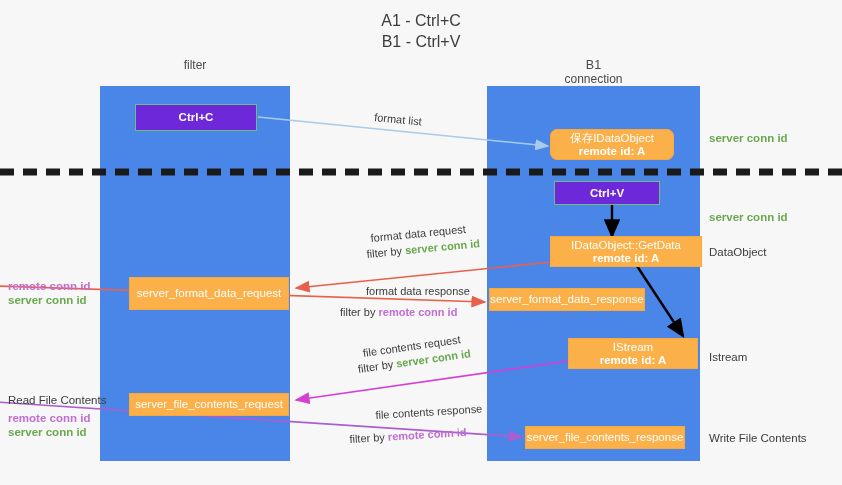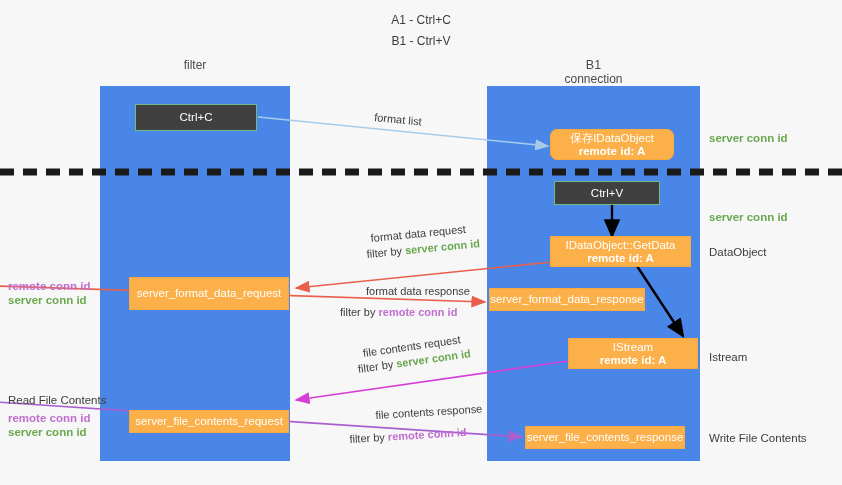--- a/index.html
+++ b/index.html
@@ -11,42 +11,42 @@
     position:relative;
     color:#3c3c3c;
   }
   #stage{position:absolute;inset:0;}
   svg.layer{position:absolute;left:0;top:0;width:842px;height:485px;pointer-events:none;}
   .abs{position:absolute;}
 
   
   .title{
     left:0;top:10px;width:842px;text-align:center;
-    font-size:12px;line-height:21px;color:#3c3c3c;
+    font-size:16px;line-height:21px;color:#3c3c3c;
   }
 
   
   .lane-head{
     text-align:center;font-size:12px;line-height:14px;color:#4a4a4a;
   }
   .lane-head .big{font-size:12.5px;}
 
   
   .lane{
     background:#4a86e8;
   }
 
   
   .box{
     box-sizing:border-box;
     display:flex;flex-direction:column;align-items:center;justify-content:center;
     color:#ffffff;font-size:11.5px;line-height:13px;text-align:center;
     border:1px solid rgba(0,0,0,.08);
   }
-  .box.green{background:#404040;border-color:#6fbc82;}
+  .box.green{background:#6d28d9;border-color:#6fbc82;font-weight:bold;}
   .box.orange{background:#fbb04a;border-color:#f9a93c;}
   .box .l2{font-weight:700;}
 
   
   .side{font-size:11.5px;line-height:14px;}
   .green-t{color:#6aa84f;font-weight:bold;}
   .purple-t{color:#c06ed0;font-weight:bold;}
   .plain-t{color:#3c3c3c;}
 
   
@@ -119,39 +119,39 @@
 
   <div class="abs box orange" style="left:550px;top:129px;width:124px;height:31px;border-radius:7px;">
     <div>保存IDataObject</div>
     <div class="l2">remote id: A</div>
   </div>
 
   <div class="abs box green" style="left:554px;top:181px;width:106px;height:24px;">
     <div>Ctrl+V</div>
   </div>
 
-  <div class="abs box orange" style="left:550px;top:236px;width:141px;height:31px;">
+  <div class="abs box orange" style="left:550px;top:236px;width:152px;height:31px;">
     <div>IDataObject::GetData</div>
     <div class="l2">remote id: A</div>
   </div>
 
   <div class="abs box orange" style="left:129px;top:277px;width:160px;height:33px;">
     <div>server_format_data_request</div>
   </div>
 
   <div class="abs box orange" style="left:489px;top:288px;width:156px;height:23px;">
     <div>server_format_data_response</div>
   </div>
 
   <div class="abs box orange" style="left:568px;top:338px;width:130px;height:31px;">
     <div>IStream</div>
     <div class="l2">remote id: A</div>
   </div>
 
-  <div class="abs box orange" style="left:129px;top:393px;width:160px;height:23px;margin-top:17px;">
+  <div class="abs box orange" style="left:129px;top:393px;width:160px;height:23px;">
     <div>server_file_contents_request</div>
   </div>
 
   <div class="abs box orange" style="left:525px;top:426px;width:160px;height:23px;">
     <div>server_file_contents_response</div>
   </div>
 
   <div class="abs side green-t" style="left:709px;top:131px;">server conn id</div>
 
   <div class="abs side green-t" style="left:709px;top:210px;">server conn id</div>

